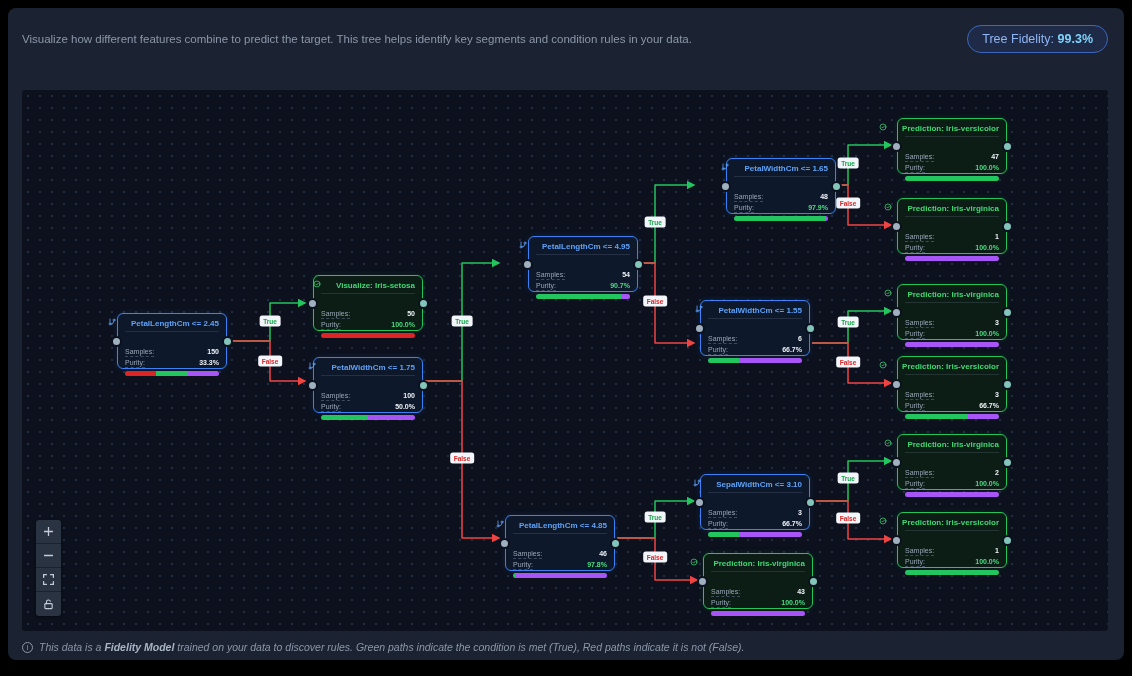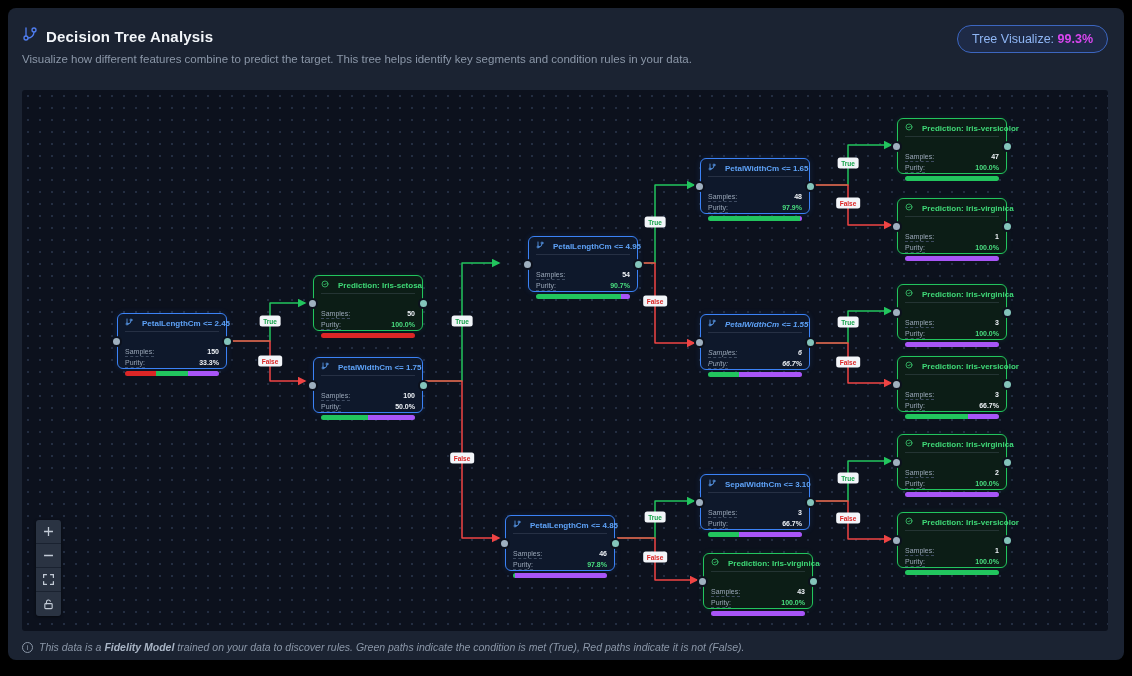--- a/index.html
+++ b/index.html
@@ -15,41 +15,41 @@
   
   .hdr { position:absolute; left:14px; top:18px; }
   .hdr-row { display:flex; align-items:center; gap:8px; }
   .hdr-title { font-size:15px; font-weight:bold; color:#f2f5f9; letter-spacing:.2px; }
   .hdr-sub { margin-top:7px; font-size:11.5px; color:#8b97a8; }
   .badge {
     position:absolute; right:16px; top:17px; padding:6px 14px;
     border:1px solid #3c66c0; border-radius:999px; background:rgba(40,70,140,.22);
     font-size:12.5px; color:#8fb6f5; white-space:nowrap;
   }
-  .badge b { color:#d946ef; }
+  .badge b { color:#7dd3fc; }
   
   .canvas {
     position:absolute; left:14px; top:82px; width:1086px; height:541px;
     background:#0c111d; border-radius:3px; overflow:hidden;
     background-image: radial-gradient(circle, #232d41 1px, transparent 1.3px);
     background-size:12px 12px;
   }
   #edges-svg { position:absolute; left:0; top:0; pointer-events:none; }
   .edge { fill:none; stroke-width:1.5; }
   .edge.t { stroke:#22c55e; }
   .edge.f { stroke:#ef4444; }
   
   .rf-node {
     position:absolute; width:110px; height:56px; border-radius:6px;
     padding:4px 7px 5px;
   }
   .rf-node.decision { background:#0e182b; border:1px solid #3b82f6; box-shadow:0 0 6px rgba(59,130,246,.15); }
   .rf-node.prediction { background:#0c1d16; border:1px solid #22c55e; box-shadow:0 0 6px rgba(34,197,94,.12); }
   .node-title {
-    display:flex; align-items:center; justify-content:space-between; gap:9px;
+    display:flex; align-items:center; justify-content:flex-end; gap:15px;
     font-size:8px; font-weight:bold; white-space:nowrap;
     padding-bottom:3px; margin-bottom:16px; border-bottom:1px solid rgba(148,163,184,.18);
   }
   .decision .node-title { color:#5ea2f7; }
   .prediction .node-title { color:#3fd977; }
   .node-row { display:flex; justify-content:space-between; align-items:baseline; font-size:7px; color:#9aa7b8; margin:2px 0; }
   .node-row .lbl { border-bottom:1px dashed #3e4b61; padding-bottom:1px; }
   .node-row .val { color:#eef2f7; font-weight:bold; }
   .bar { display:flex; height:5px; border-radius:3px; overflow:hidden; margin-top:3px; background:#1c2638; }
   .bar-seg { height:100%; }
@@ -88,36 +88,25 @@
     font-size:8px; font-style:normal; display:inline-flex; align-items:center; justify-content:center;
     color:#8b97a8; flex:0 0 auto;
   }
 </style>
 </head>
 <body>
 
 <div class="card">
 
   <div class="hdr">
-    <div class="hdr-row">
-      <span>
-        <svg width="16" height="16" viewBox="0 0 24 24" fill="none" stroke="#4f7df0" stroke-width="2" stroke-linecap="round" stroke-linejoin="round">
-          <line x1="6" y1="3" x2="6" y2="15"></line>
-          <circle cx="18" cy="6" r="3"></circle>
-          <circle cx="6" cy="18" r="3"></circle>
-          <path d="M18 9a9 9 0 0 1-9 9"></path>
-        </svg>
-      </span>
-      <span class="hdr-title">Decision Tree Analysis</span>
-    </div>
     <div class="hdr-sub">Visualize how different features combine to predict the target. This tree helps identify key segments and condition rules in your data.</div>
   </div>
 
   <div class="badge">
-    <span>Tree Visualize:</span>
+    <span>Tree Fidelity:</span>
     <b>99.3%</b>
   </div>
 
   <div class="canvas" id="canvas">
     <svg id="edges-svg" width="1086" height="541">
       <defs>
         <marker id="ar-g" markerWidth="6" markerHeight="6" refX="5" refY="3" orient="auto">
           <path d="M0,0 L6,3 L0,6 Z" fill="#22c55e"></path>
         </marker>
         <marker id="ar-r" markerWidth="6" markerHeight="6" refX="5" refY="3" orient="auto">
@@ -202,21 +191,21 @@
         </div>
         <span class="handle left"></span>
         <span class="handle right"></span>
       </div>
       <div class="rf-node prediction" style="left: 291px; top: 185px;">
         <div class="node-title">
           <span><svg width="8" height="8" viewBox="0 0 24 24" fill="none" stroke="#3fd977" stroke-width="2.2" stroke-linecap="round" stroke-linejoin="round">
               <circle cx="12" cy="12" r="9"></circle>
               <path d="m8.5 12.5 2.5 2.5 5-5.5"></path>
             </svg></span>
-          <span>Prediction: Iris-setosa</span>
+          <span>Visualize: Iris-setosa</span>
         </div>
         <div class="node-row">
           <span class="lbl">Samples:</span>
           <span class="val">50</span>
         </div>
         <div class="node-row">
           <span class="lbl">Purity:</span>
           <span class="val" style="color: rgb(74, 222, 128);">100.0%</span>
         </div>
         <div class="bar">
@@ -293,21 +282,21 @@
           <span class="lbl">Purity:</span>
           <span class="val" style="color: rgb(74, 222, 128);">97.8%</span>
         </div>
         <div class="bar">
           <div class="bar-seg" style="width: 2.2%; background: rgb(34, 197, 94);"></div>
           <div class="bar-seg" style="width: 97.8%; background: rgb(168, 85, 247);"></div>
         </div>
         <span class="handle left"></span>
         <span class="handle right"></span>
       </div>
-      <div class="rf-node decision" style="left: 678px; top: 68px;">
+      <div class="rf-node decision" style="left: 704px; top: 68px;">
         <div class="node-title">
           <span><svg width="8" height="8" viewBox="0 0 24 24" fill="none" stroke="#5ea2f7" stroke-width="2.4" stroke-linecap="round" stroke-linejoin="round">
               <line x1="6" y1="3" x2="6" y2="15"></line>
               <circle cx="18" cy="6" r="3"></circle>
               <circle cx="6" cy="18" r="3"></circle>
               <path d="M18 9a9 9 0 0 1-9 9"></path>
             </svg></span>
           <span>PetalWidthCm &lt;= 1.65</span>
         </div>
         <div class="node-row">
@@ -318,21 +307,21 @@
           <span class="lbl">Purity:</span>
           <span class="val" style="color: rgb(74, 222, 128);">97.9%</span>
         </div>
         <div class="bar">
           <div class="bar-seg" style="width: 97.9%; background: rgb(34, 197, 94);"></div>
           <div class="bar-seg" style="width: 2.1%; background: rgb(168, 85, 247);"></div>
         </div>
         <span class="handle left"></span>
         <span class="handle right"></span>
       </div>
-      <div class="rf-node decision" style="left: 678px; top: 224px; font-style: italic;">
+      <div class="rf-node decision" style="left: 678px; top: 210px;">
         <div class="node-title">
           <span><svg width="8" height="8" viewBox="0 0 24 24" fill="none" stroke="#5ea2f7" stroke-width="2.4" stroke-linecap="round" stroke-linejoin="round">
               <line x1="6" y1="3" x2="6" y2="15"></line>
               <circle cx="18" cy="6" r="3"></circle>
               <circle cx="6" cy="18" r="3"></circle>
               <path d="M18 9a9 9 0 0 1-9 9"></path>
             </svg></span>
           <span>PetalWidthCm &lt;= 1.55</span>
         </div>
         <div class="node-row">

